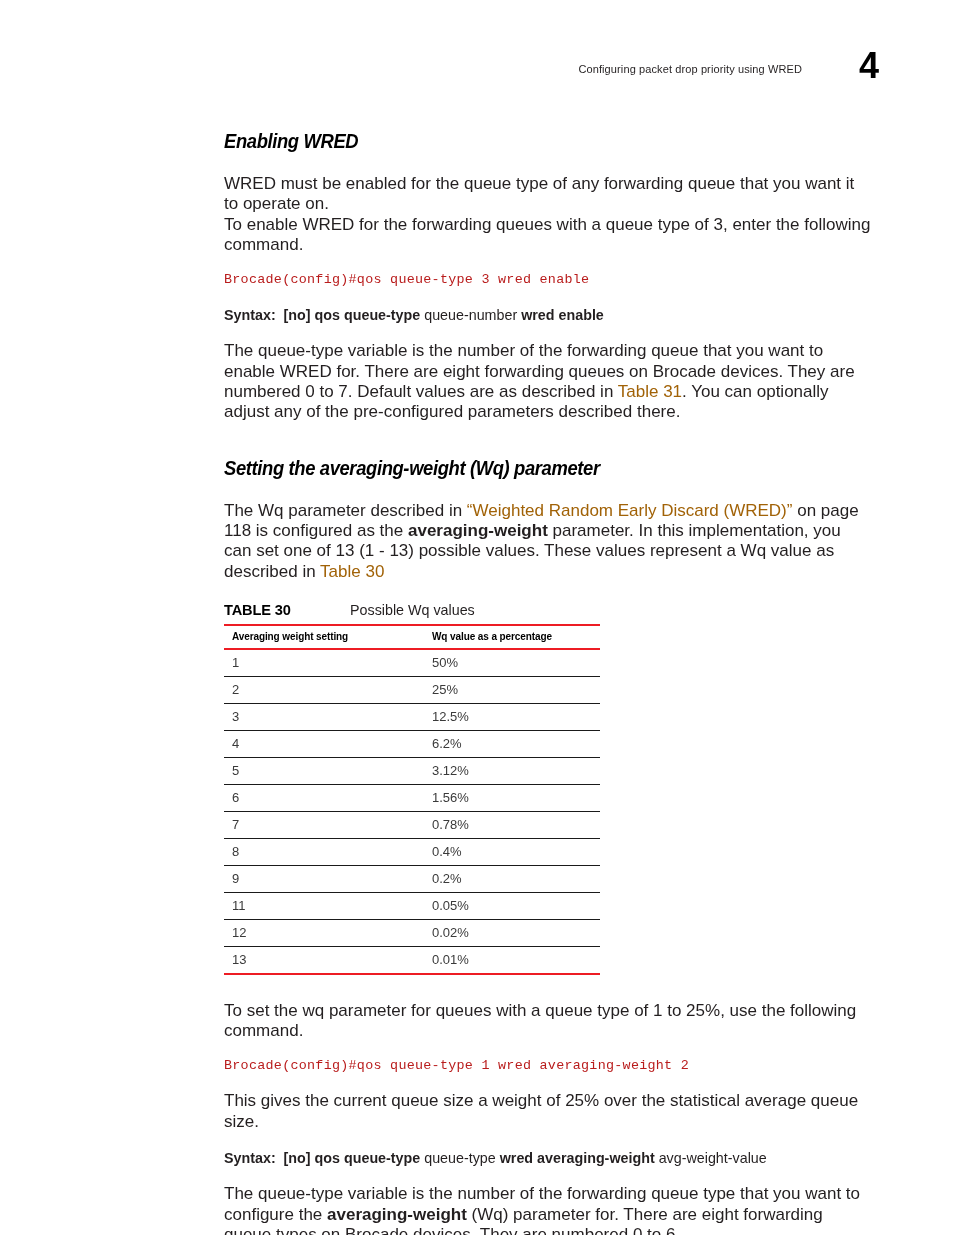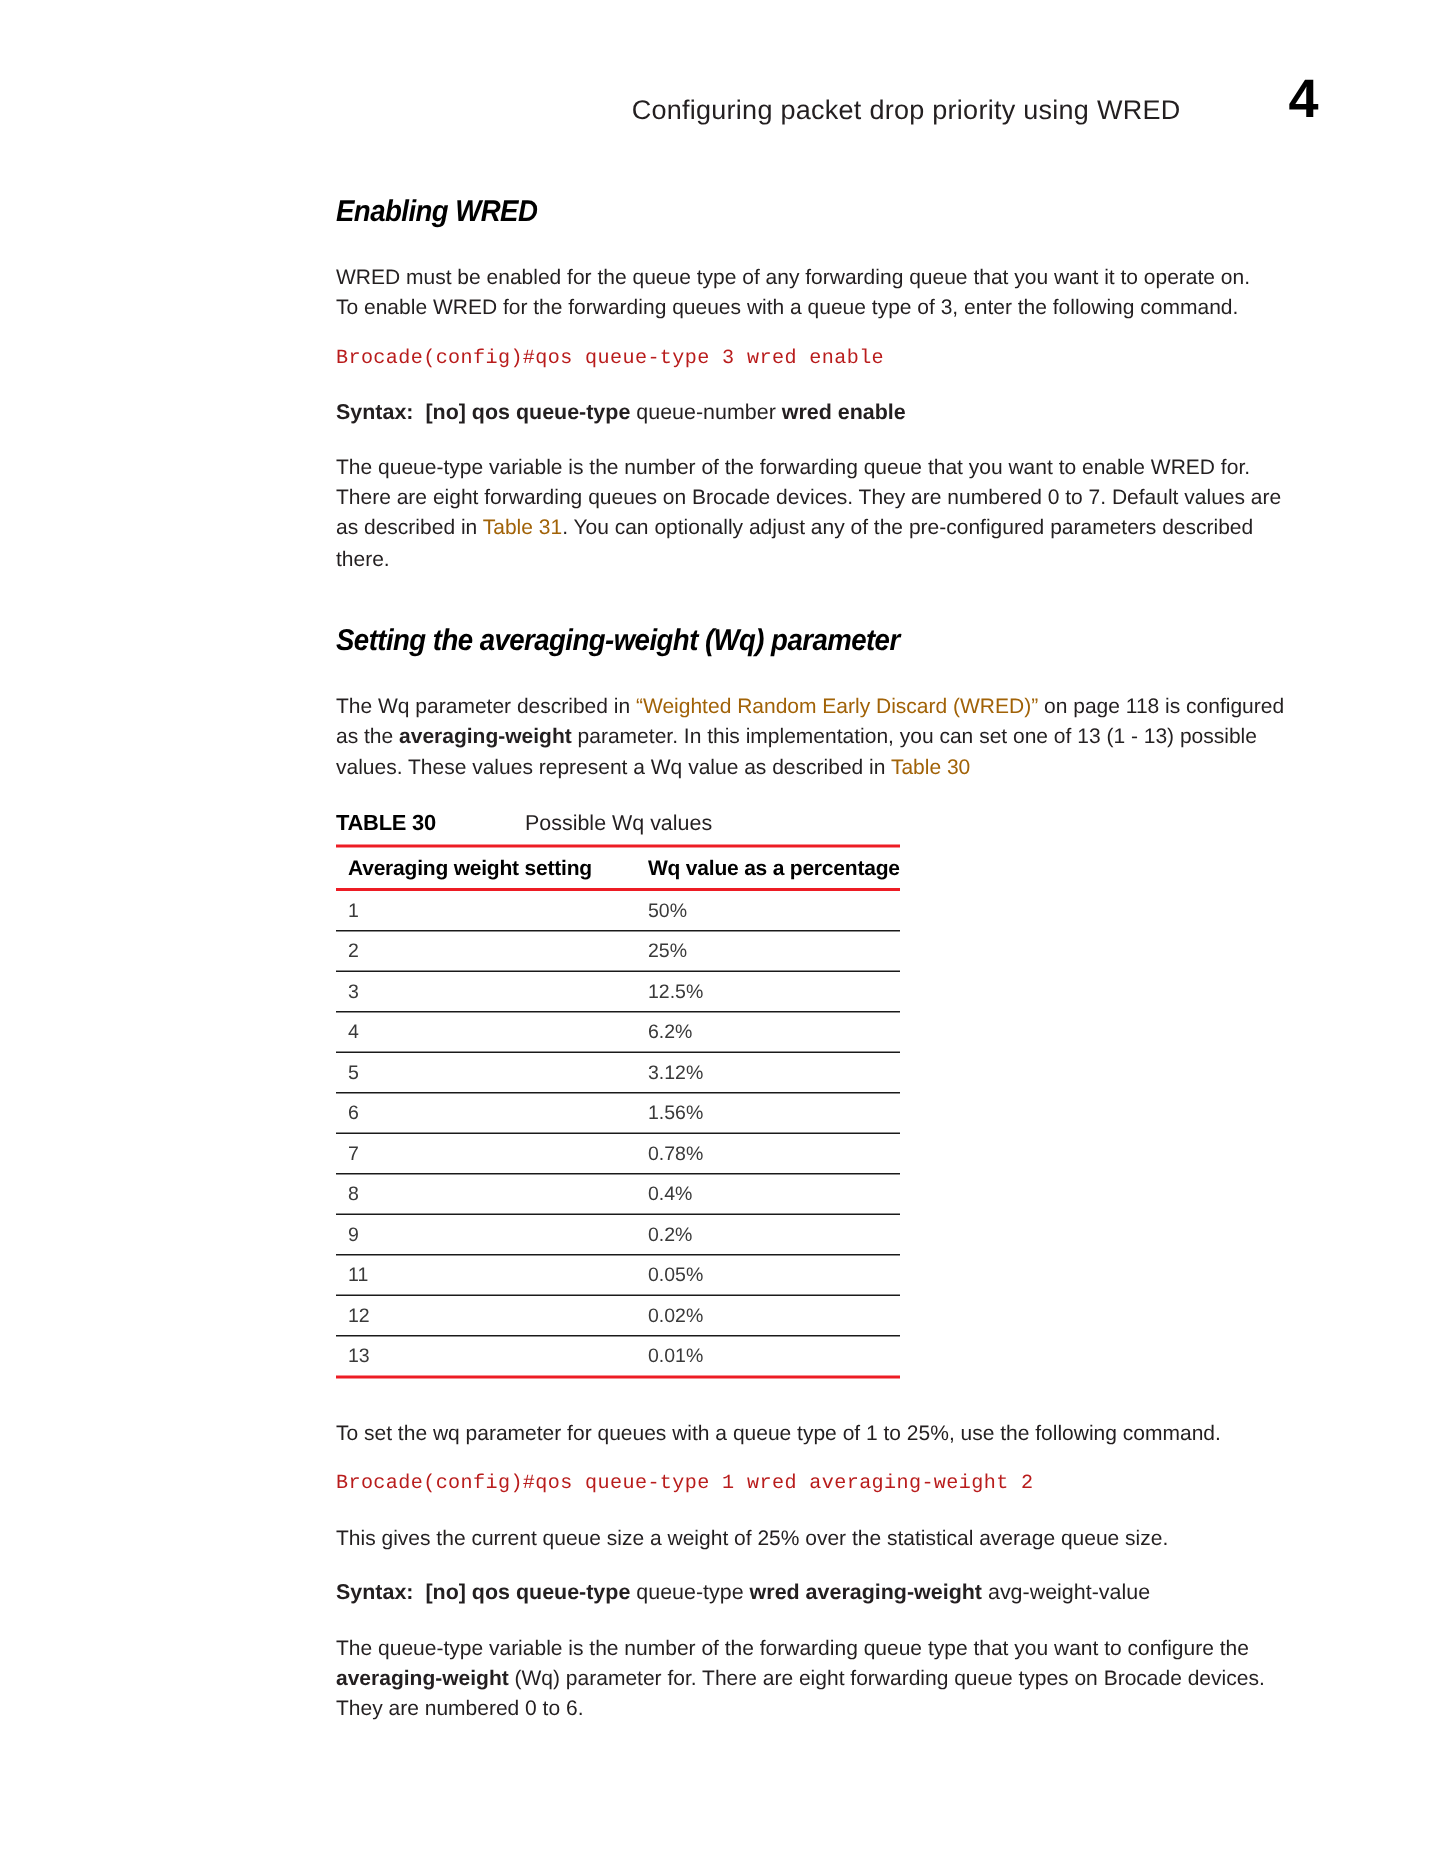--- a/index.html
+++ b/index.html
@@ -20,23 +20,23 @@
   
   .page-header {
     position: absolute;
     top: 52px;
     left: 224px;
     right: 75px;
     height: 44px;
   }
   .header-title {
     position: absolute;
-    right: 92px;
+    right: 77px;
     top: 11px;
-    font-size: 18px;
+    font-size: 11px;
     color: #231f20;
     white-space: nowrap;
     letter-spacing: 0.01em;
   }
   .chapter-number {
     position: absolute;
     right: 0px;
     top: -4px;
     font-size: 36px;
     font-weight: bold;
@@ -61,21 +61,21 @@
     margin: 0 0 21px 0;
     letter-spacing: -0.02em;
     transform: scaleX(0.92);
     transform-origin: left center;
   }
   h2.section-heading.second {
     margin-top: 34px;
   }
 
   p.body-text {
-    font-size: 14px;
+    font-size: 17px;
     line-height: 20.3px;
     margin: 0 0 16px 0;
     color: #231f20;
   }
 
   p.code-line {
     font-family: "Liberation Mono", monospace;
     font-size: 13.4px;
     line-height: 18px;
     margin: 0 0 16px 0;
@@ -120,21 +120,21 @@
   table.data-table {
     border-collapse: collapse;
     width: 376px;
     table-layout: fixed;
   }
   table.data-table col.c1 { width: 200px; }
   table.data-table col.c2 { width: 176px; }
 
   table.data-table thead th {
     text-align: left;
-    font-size: 14px;
+    font-size: 10px;
     font-weight: bold;
     color: #000000;
     padding: 5px 0 6px 8px;
     border-top: 2.2px solid #ed1c24;
     border-bottom: 2.2px solid #ed1c24;
     letter-spacing: -0.01em;
   }
   table.data-table tbody td {
     font-size: 13px;
     color: #3a3a3a;

